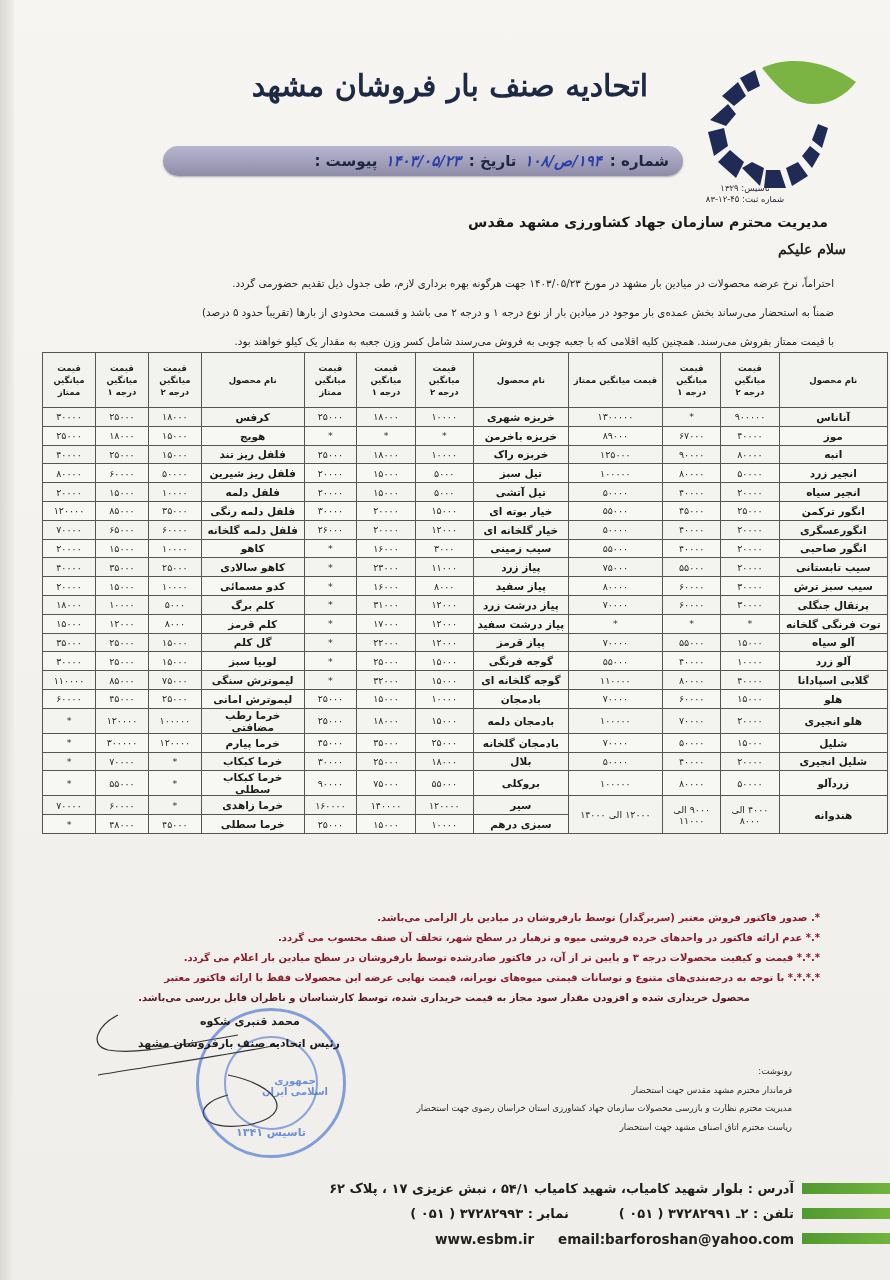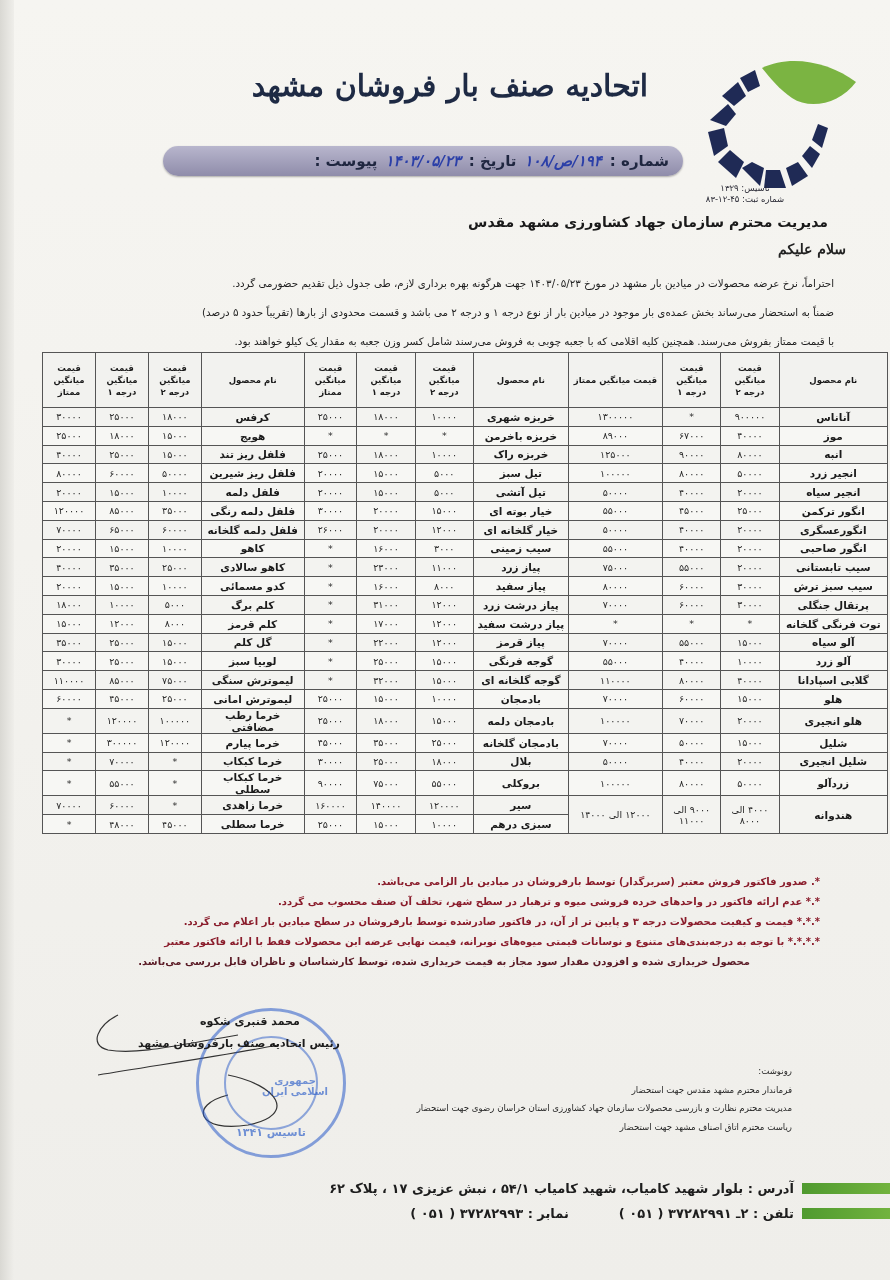--- a/index.html
+++ b/index.html
@@ -14,21 +14,21 @@
   .greeting{position:absolute;right:44px;top:241px;font-family:"DejaVu Serif",serif;font-size:14px;font-weight:bold;color:#222;}
   .intro{position:absolute;right:44px;top:263px;width:800px;font-size:10.3px;line-height:17px;text-align:justify;color:#1d1d1d;}
   .intro p{margin:12px;}
   table.prices{position:absolute;left:42px;top:352px;width:846px;border-collapse:collapse;font-size:10px;background:#f7f7f4;}
   table.prices th,table.prices td{border:1px solid #555;text-align:center;padding:0 2px;}
   table.prices th{font-size:8.5px;font-weight:bold;line-height:12px;height:54px;background:#f2f2ef;}
   table.prices td{height:17.8px;}
   table.prices td.name{font-weight:bold;font-size:10.5px;}
   table.prices td.num{font-size:9.5px;color:#2a2a2a;}
   table.prices tr:nth-child(odd) td{background:#f3f3f0;}
-  .notes{position:absolute;right:70px;top:872px;width:780px;font-size:10px;line-height:20px;font-weight:bold;color:#8a1c2b;}
+  .notes{position:absolute;right:70px;top:908px;width:780px;font-size:10px;line-height:20px;font-weight:bold;color:#8a1c2b;}
   .notes div{margin:0;}
   .notes .cont{padding-right:70px;color:#5a1a25;}
   .sig-name{position:absolute;left:200px;top:1015px;font-size:11px;font-weight:bold;}
   .sig-title{position:absolute;left:138px;top:1037px;font-size:11px;font-weight:bold;}
   .stamp{position:absolute;left:196px;top:1008px;width:150px;height:150px;border-radius:50%;border:3px solid rgba(40,90,200,.55);box-sizing:border-box;}
   .stamp-inner{position:absolute;left:224px;top:1036px;width:94px;height:94px;border-radius:50%;border:2px solid rgba(40,90,200,.5);box-sizing:border-box;}
   .stamp-text{position:absolute;left:236px;top:1075px;width:70px;text-align:center;font-size:10px;color:rgba(40,90,200,.65);font-weight:bold;margin-left:24px;}
   .stamp-year{position:absolute;left:236px;top:1126px;width:70px;text-align:center;font-size:11px;color:rgba(40,90,200,.65);font-weight:bold;}
   .scribble{position:absolute;left:78px;top:1005px;width:260px;height:130px;}
   .cc{position:absolute;right:98px;top:1062px;width:380px;font-size:8.6px;line-height:18.6px;color:#1f1f1f;}
@@ -436,14 +436,21 @@
   <div class="footer">
     <div class="row">
       <span class="bar"></span>
       <span class="txt">آدرس : بلوار شهید کامیاب، شهید کامیاب ۵۴/۱ ، نبش عزیزی ۱۷ ، پلاک ۶۲</span>
     </div>
     <div class="row">
       <span class="bar"></span>
       <span class="txt">تلفن : ۲ـ ۳۷۲۸۲۹۹۱ ( ۰۵۱ )</span>
       <span class="txt" style="margin-right:50px">نمابر : ۳۷۲۸۲۹۹۳ ( ۰۵۱ )</span>
     </div>
+    <div class="row">
+      <span class="bar"></span>
+      <span class="web">
+        <span>www.esbm.ir</span>
+        <span>email:barforoshan@yahoo.com</span>
+      </span>
+    </div>
   </div>
 </div>
 
 </body></html>

